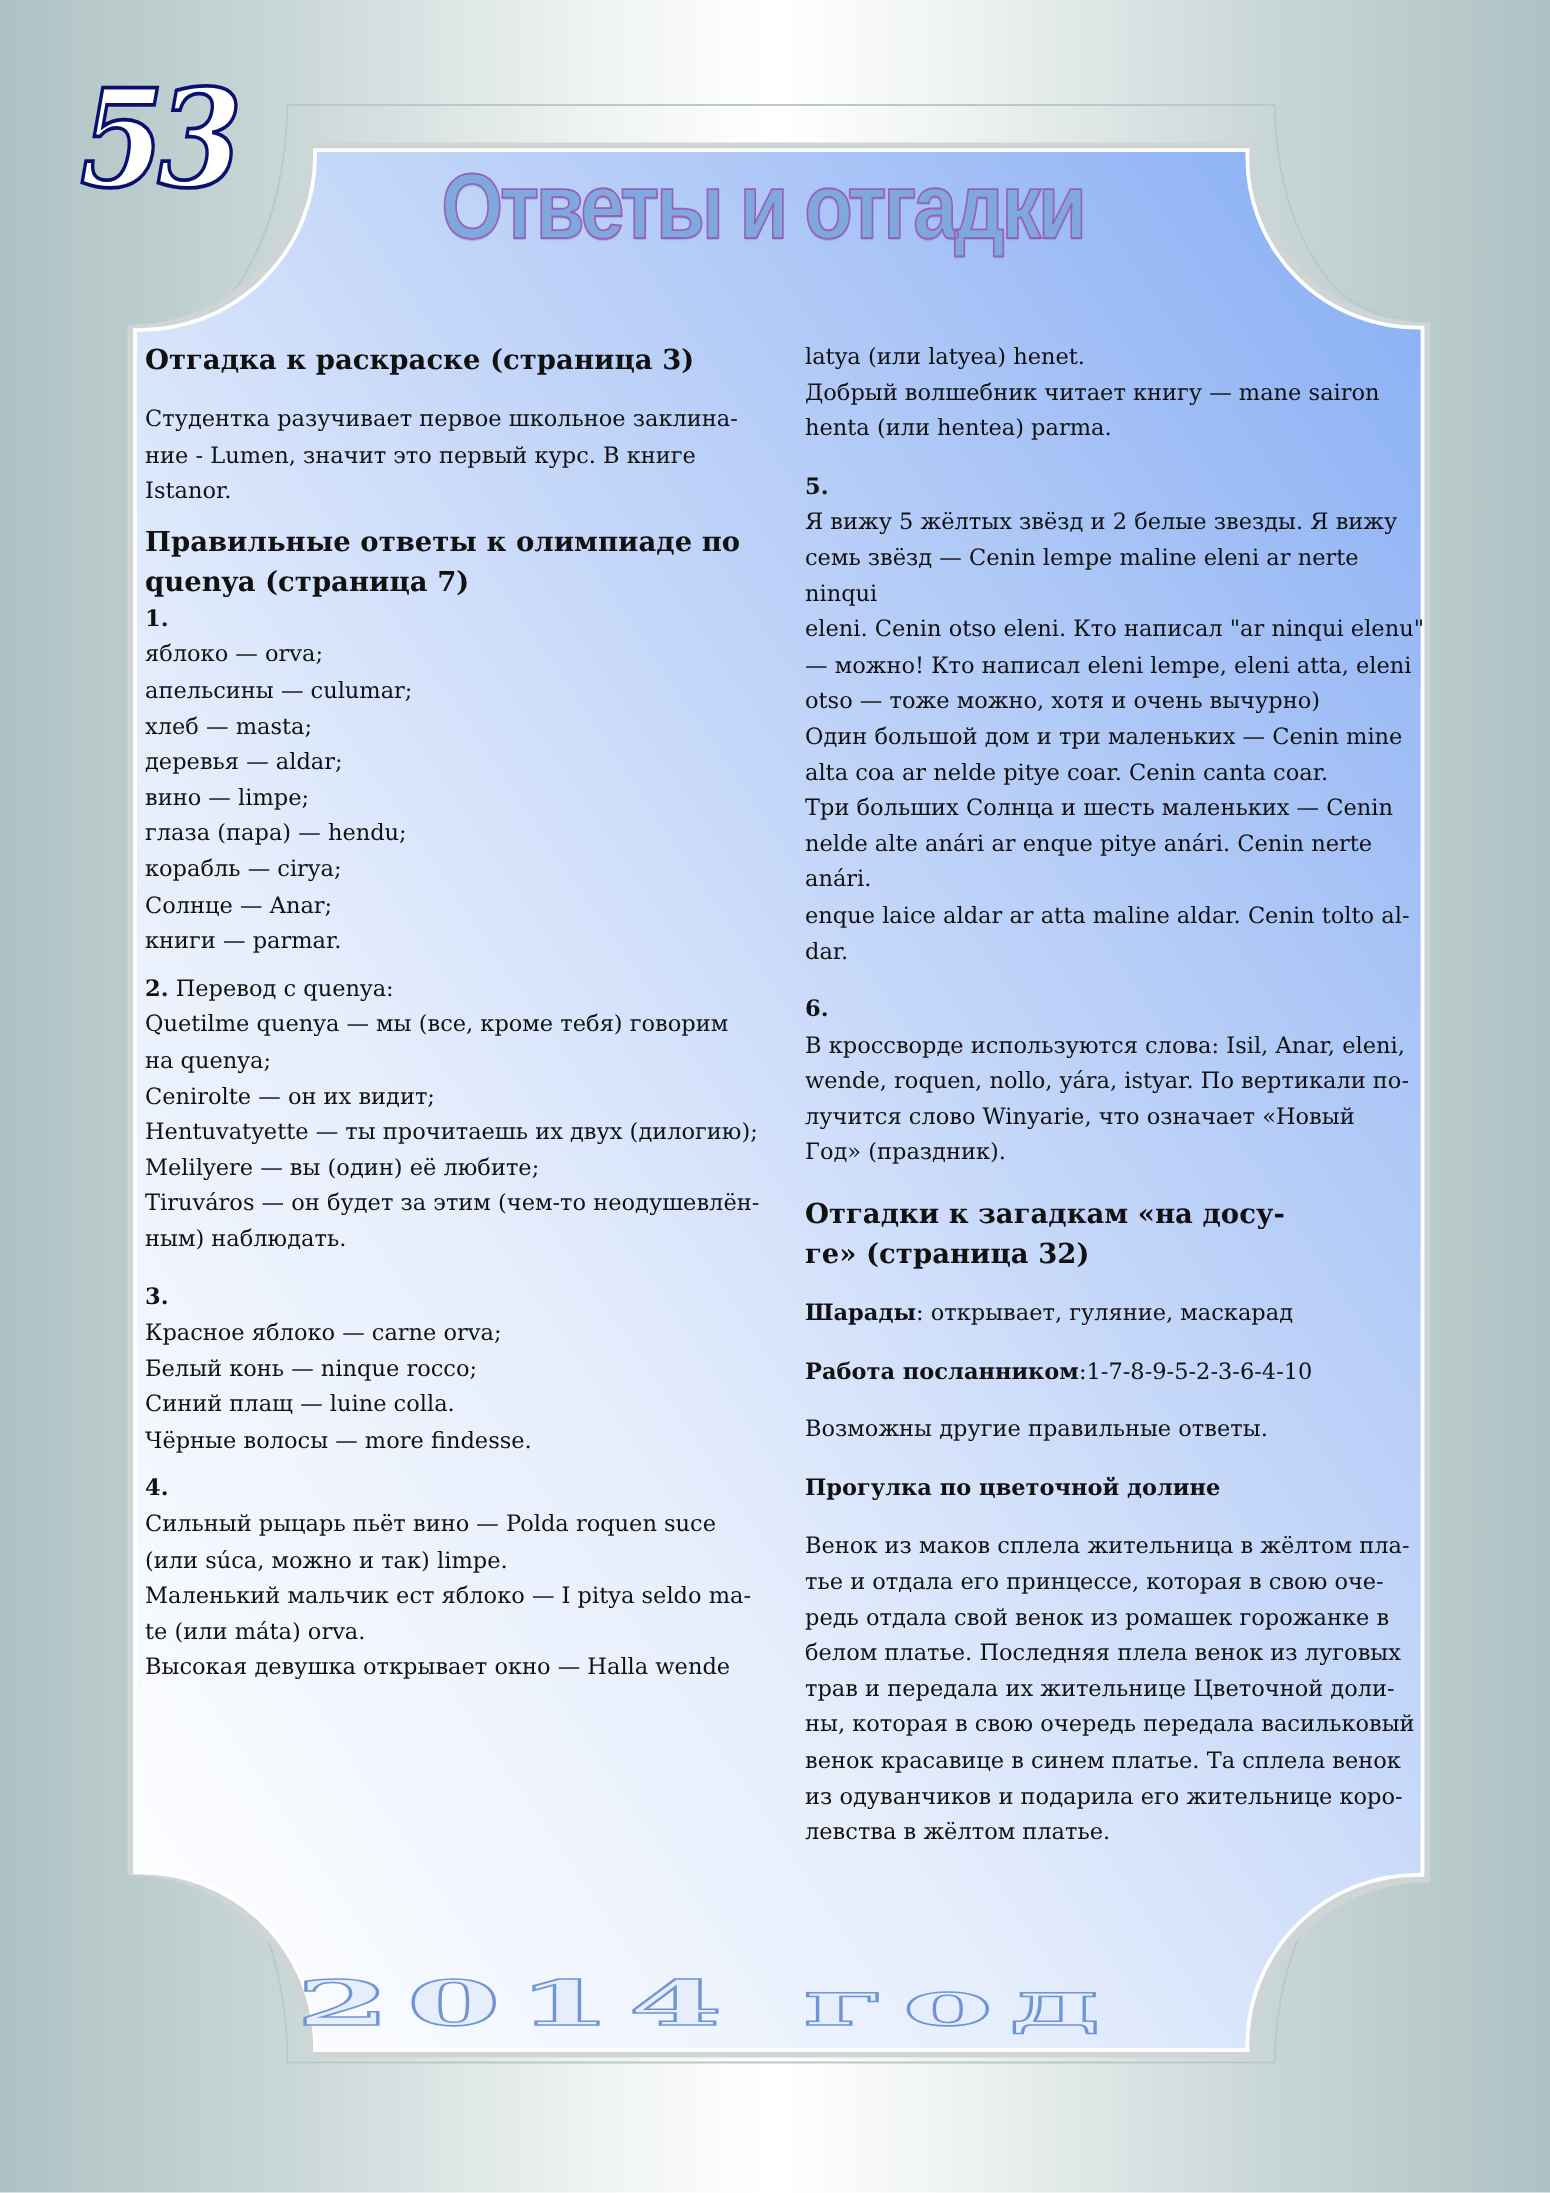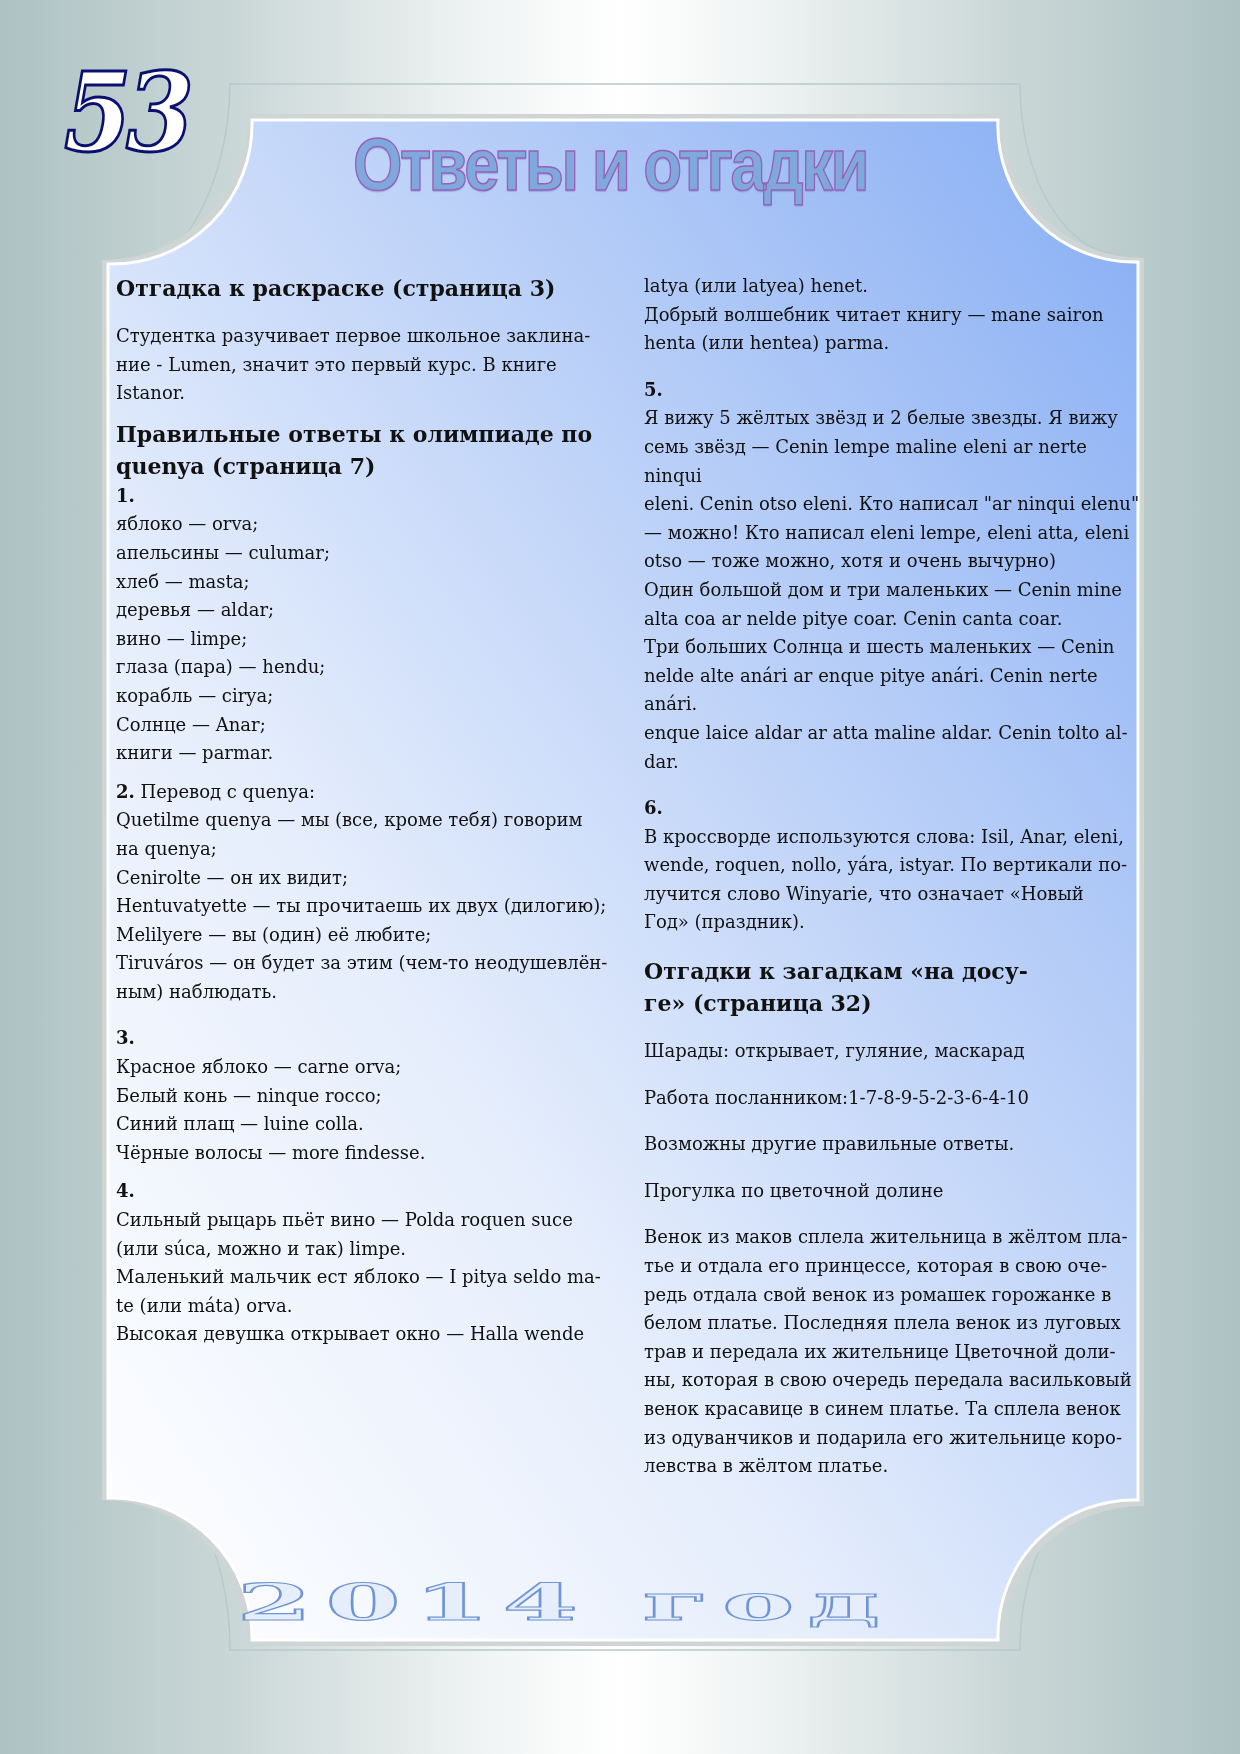--- a/index.html
+++ b/index.html
@@ -29,21 +29,21 @@
     transform:scaleX(1.35) scaleY(0.62); transform-origin:center top;
   }
   .col { position:absolute; font-size:18px; line-height:28.6px; color:#111; }
   .col-left { left:116px; top:272px; width:500px; }
   .col-right { left:644px; top:272px; width:500px; }
   .col p { margin:0; }
   .h2 { font-weight:bold; font-size:22px; line-height:32px; margin:0; }
   .num { font-weight:bold; }
   .gap-s { height:10px; }
   .gap-m { height:18px; }
-  .lbl { font-weight:normal; }
+  .lbl { font-weight:bold; }
 </style>
 </head>
 <body>
 
 <svg class="frame-svg" viewBox="0 0 1240 1754">
   <defs>
     <linearGradient id="panelGrad" x1="0" y1="1" x2="1" y2="0">
       <stop offset="0" stop-color="#ffffff"></stop>
       <stop offset="0.35" stop-color="#e6eefc"></stop>
       <stop offset="0.7" stop-color="#b3cbf7"></stop>

